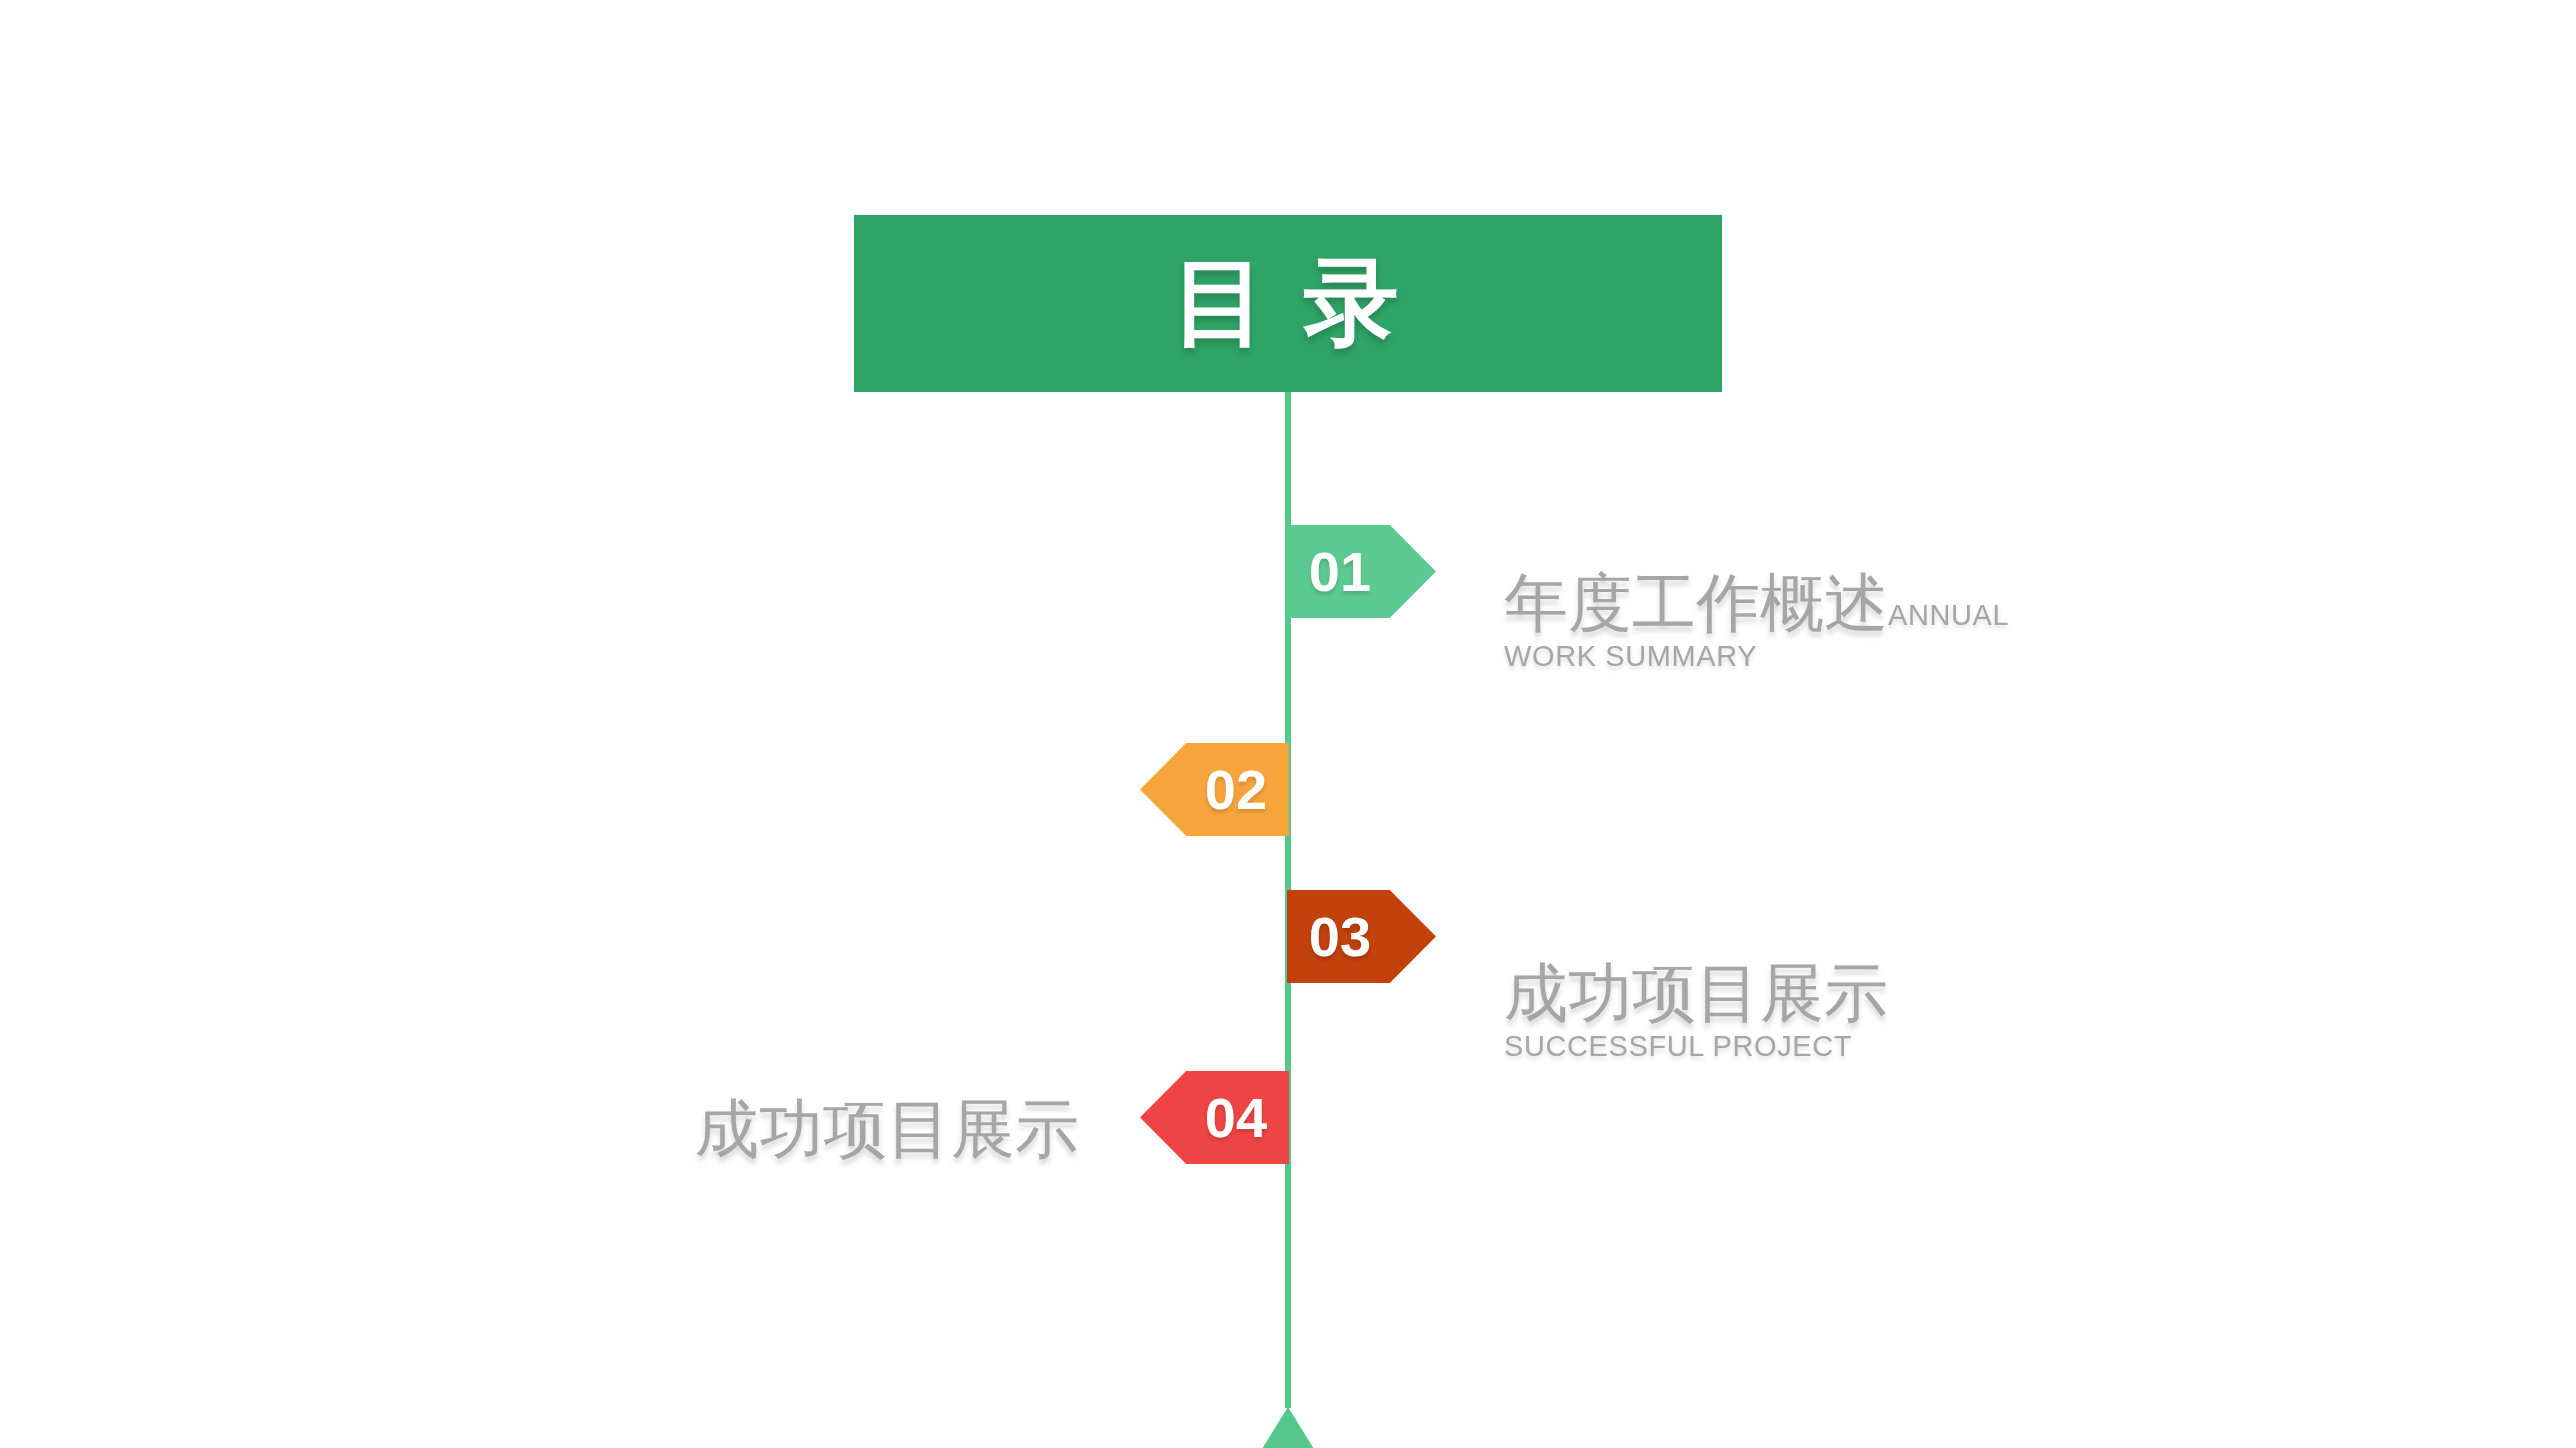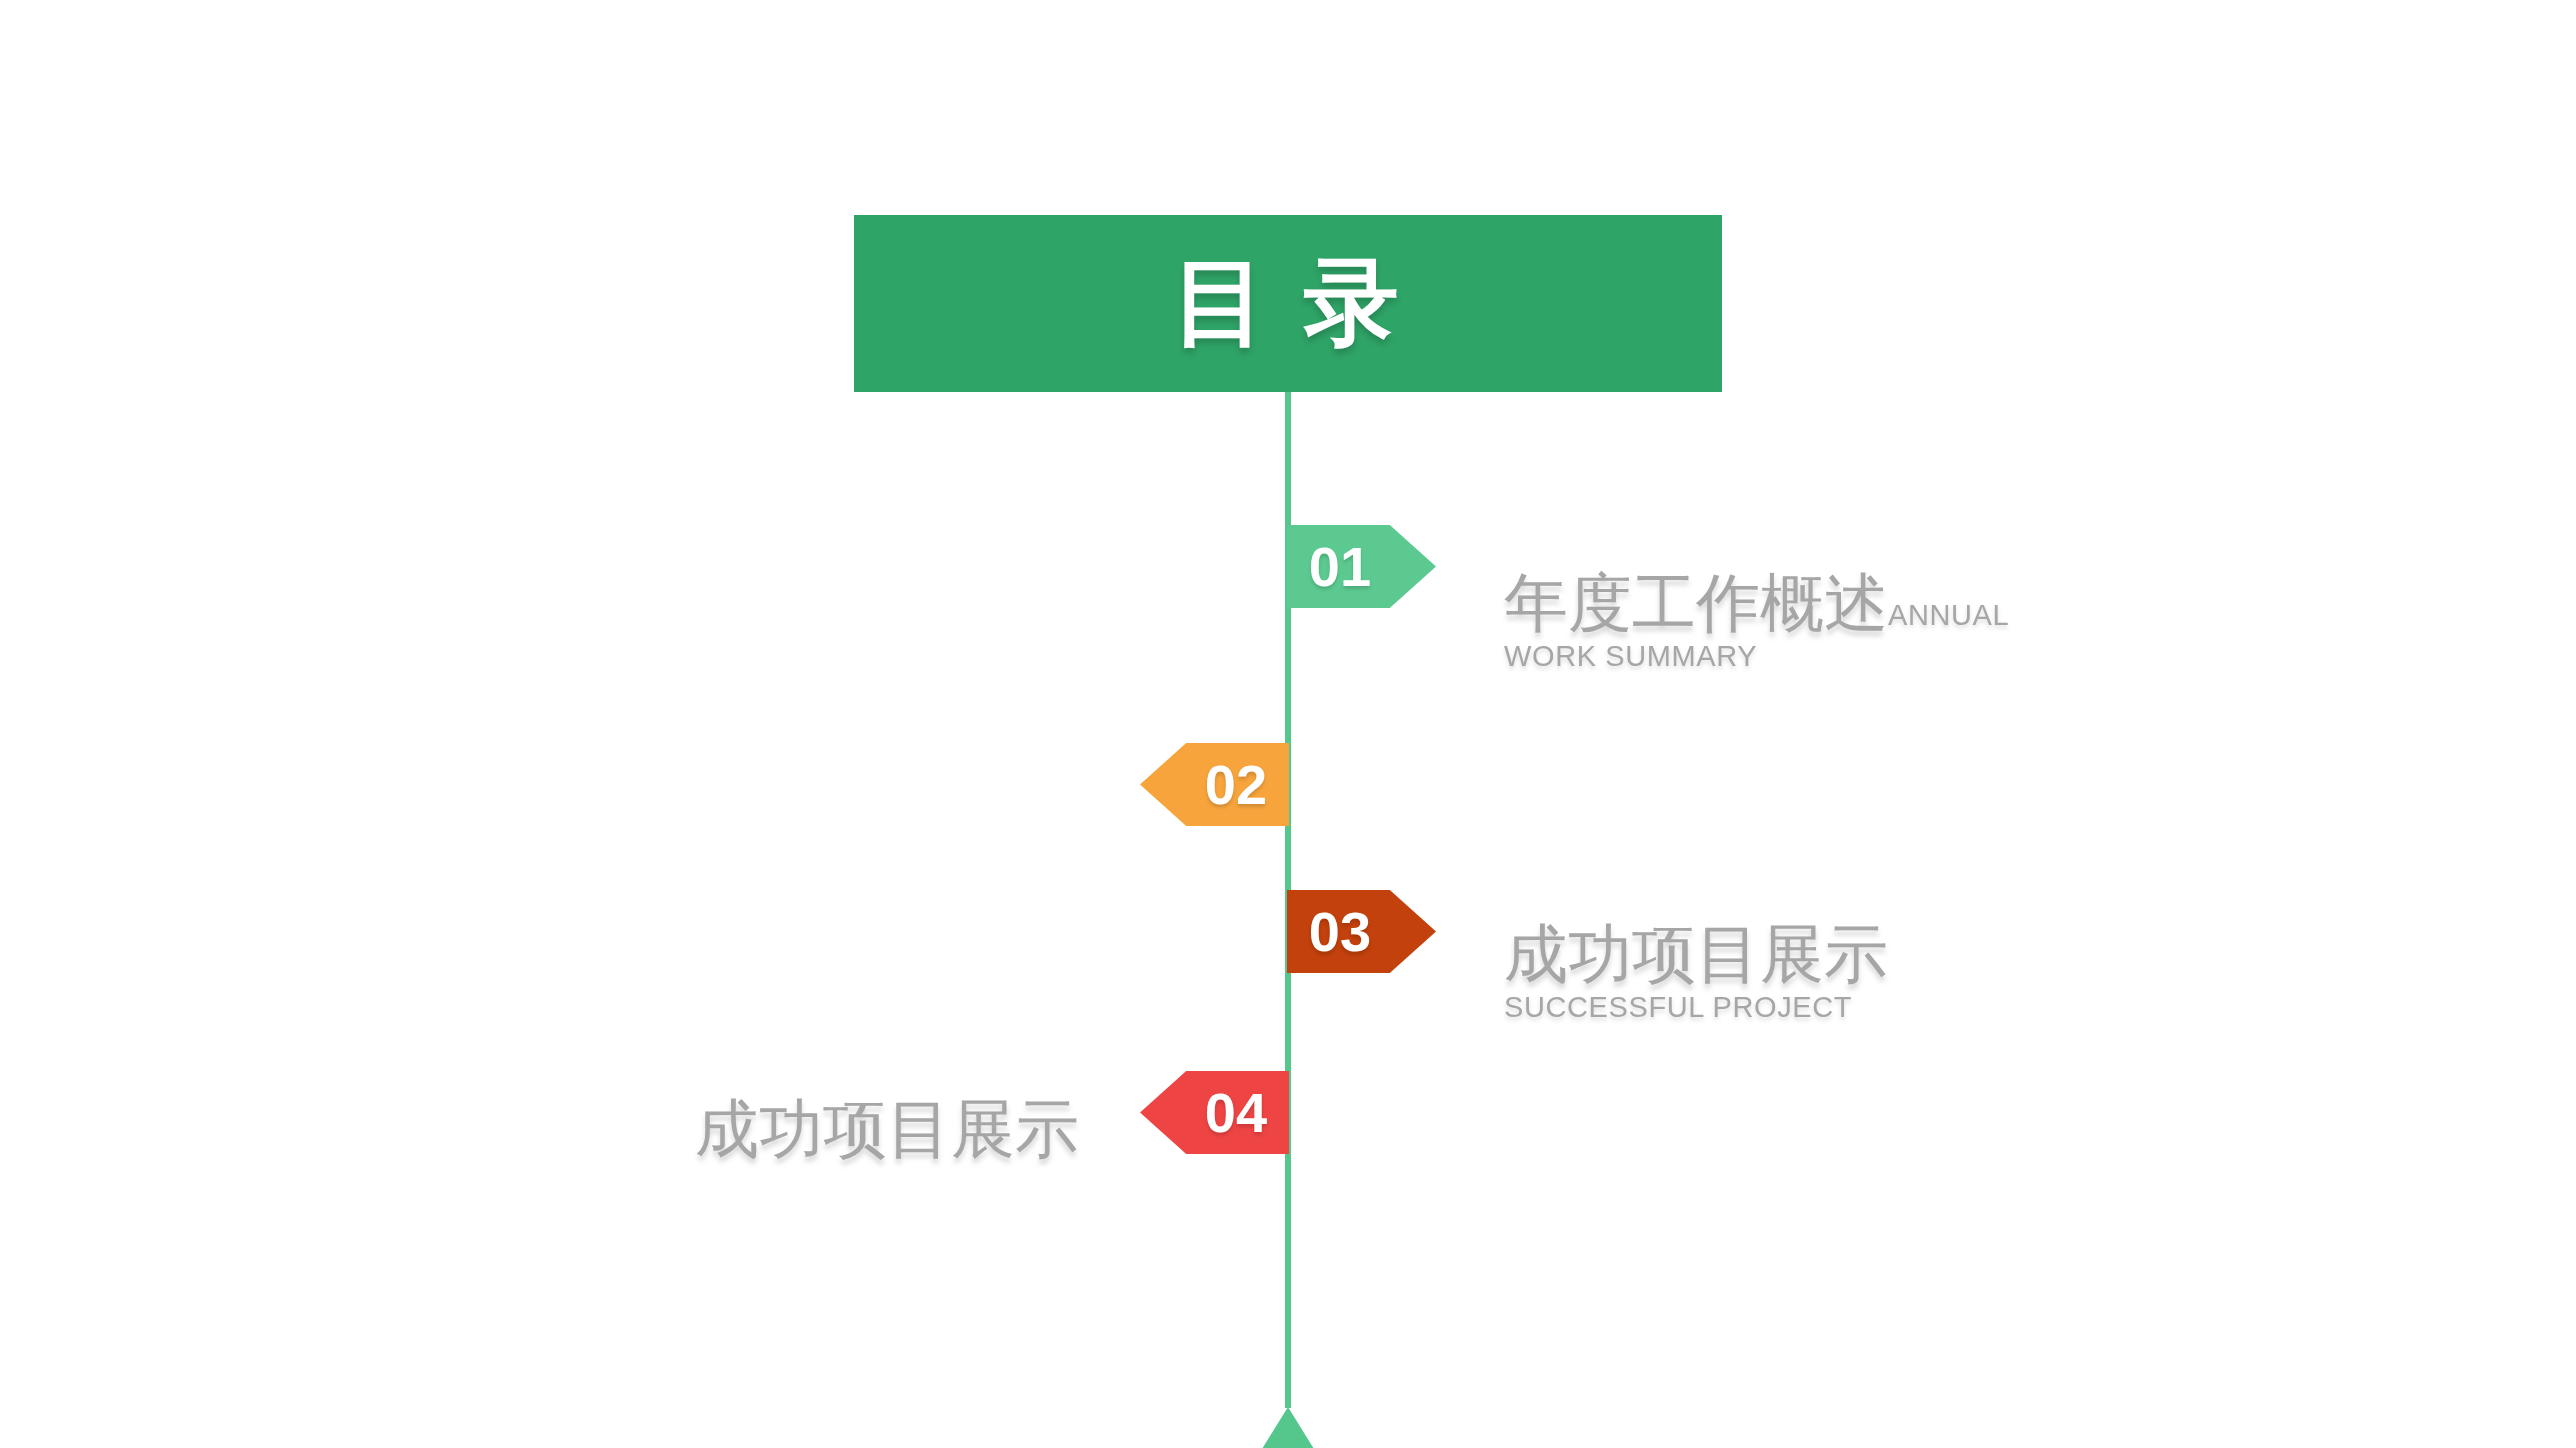--- a/index.html
+++ b/index.html
@@ -44,21 +44,21 @@
     width: 0; height: 0;
     border-left: 26px solid transparent;
     border-right: 26px solid transparent;
     border-bottom: 42px solid #55C78C;
     z-index: 1;
   }
 
   
   .badge {
     position: absolute;
-    width: 149px; height: 83px;
+    width: 149px; height: 93px;
     display: flex; align-items: center; justify-content: center;
     box-sizing: border-box;
     color: #ffffff;
     font-size: 56px;
     font-weight: 700;
     z-index: 2;
     text-shadow: 0 3.2px 3.8px rgba(0,0,0,0.15);
   }
   .badge.right {
     left: 1287px;
@@ -93,21 +93,21 @@
     line-height: 37px;
     font-weight: 400;
     letter-spacing: 0.6px;
     text-shadow: 0 3.2px 4.5px rgba(140,140,140,0.30);
   }
   .item-text.right { left: 1504px; width: 537px; text-align: left; }
   .item-text.left  { left: 634px;  width: 445px; text-align: right; }
   .item-text.left .en-subtitle { display: block; }
   .item-text.t-pos-1 { top: 527px; }
   .item-text.t-pos-2 { top: 706px; }
-  .item-text.t-pos-3 { top: 878px; }
+  .item-text.t-pos-3 { top: 917px; }
   .item-text.t-pos-4 { top: 1053px; }
 </style>
 </head>
 <body>
 
 <div class="slide">
 
   <div class="toc-header" style="background-color: rgb(47, 164, 103);">
     <span class="toc-title">目 录</span>
   </div>

